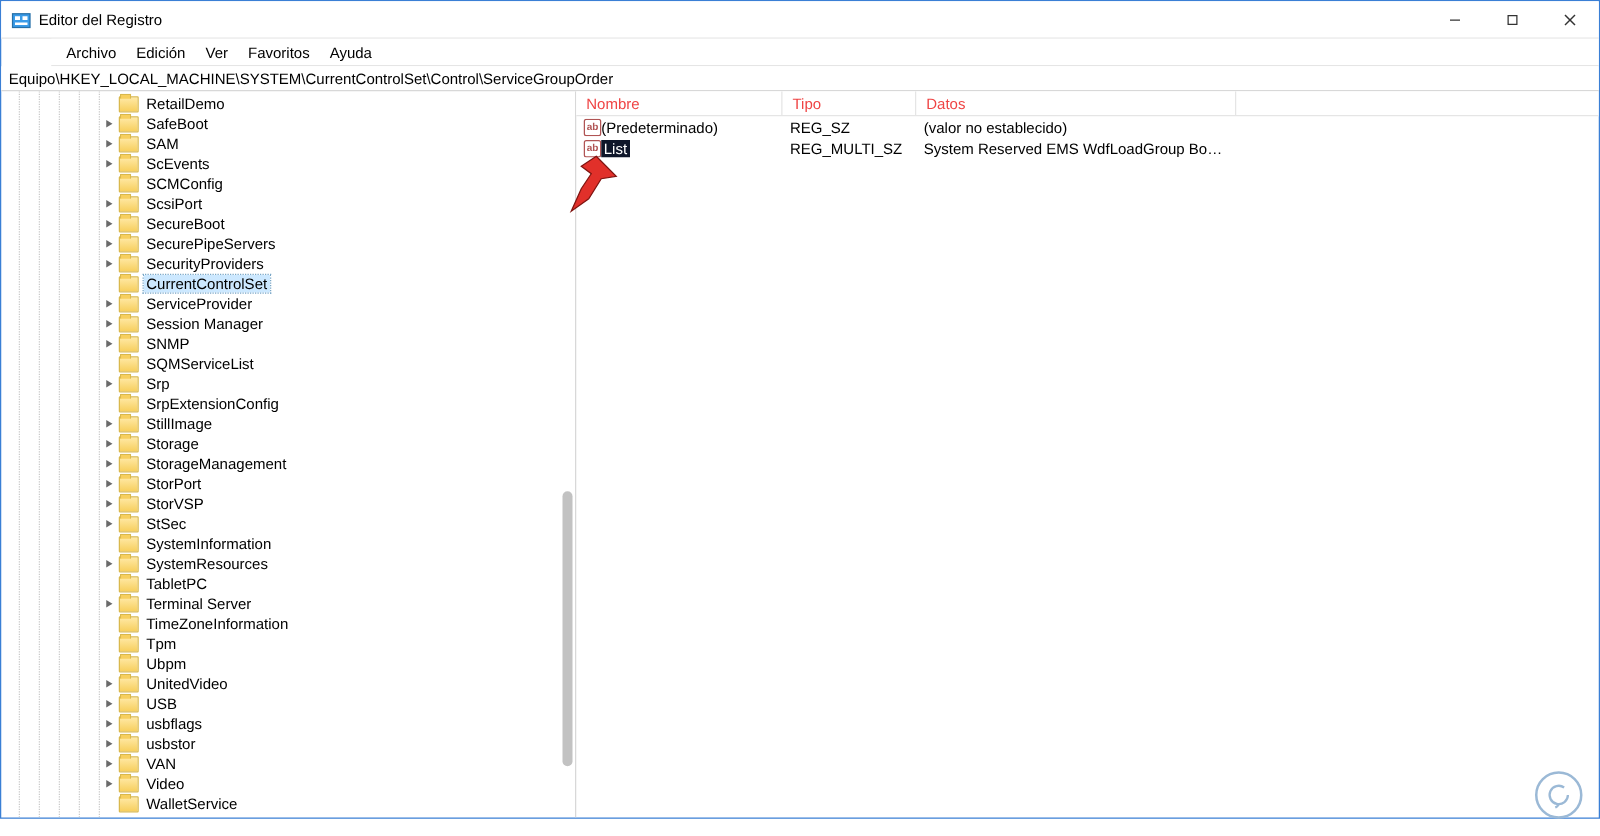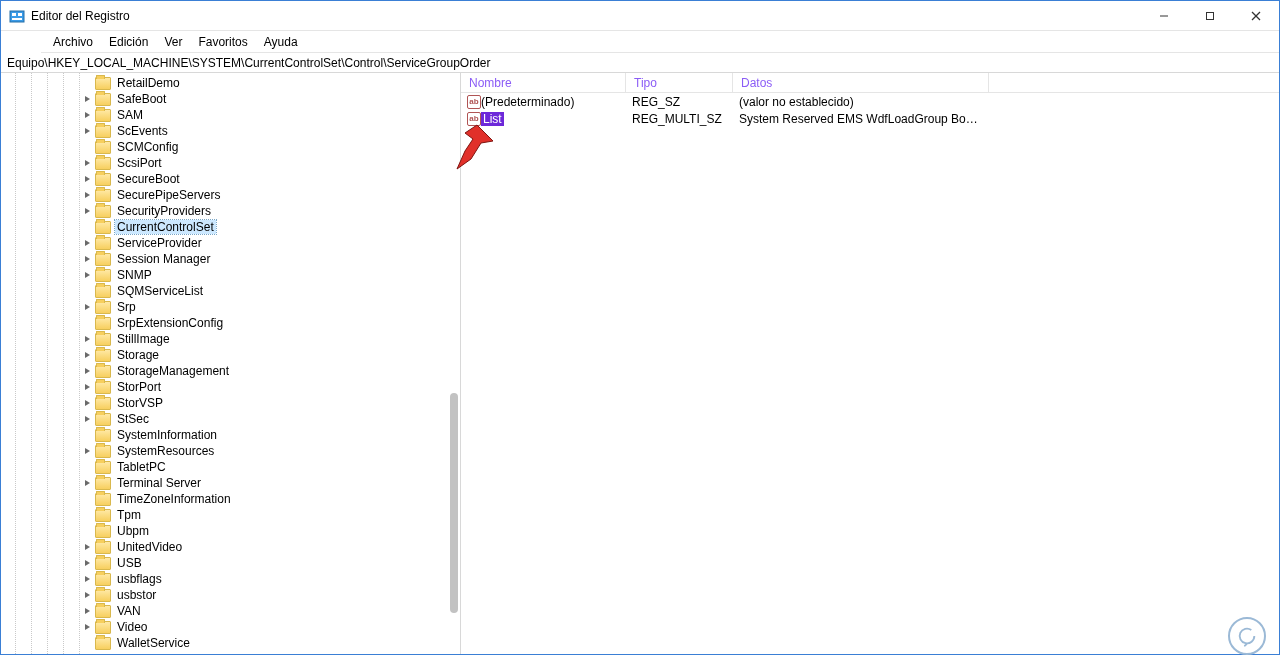--- a/index.html
+++ b/index.html
@@ -37,32 +37,32 @@
 .guides .g { position:absolute; top:0; bottom:0; border-left:1px dotted #c9c9c9; }
 .guides .g1 { left: 14px; }
 .guides .g2 { left: 30px; }
 .guides .g3 { left: 46px; }
 .guides .g4 { left: 62px; }
 .guides .g5 { left: 78px; }
 
 
 .listpane { flex: 1; display: flex; flex-direction: column; position: relative; }
 .listheader { height: 20px; display: flex; align-items: stretch; border-bottom: 1px solid #e5e5e5; background: #fff; }
-.colhdr { display: flex; align-items: center; padding: 0 8px; border-right: 1px solid #e5e5e5; color: #8b5cf6; }
+.colhdr { display: flex; align-items: center; padding: 0 8px; border-right: 1px solid #e5e5e5; color: #ef4444; }
 .col-name { width: 165px; }
 .col-type { width: 107px; }
 .col-data { width: 256px; }
 .listbody { flex: 1; overflow: auto; }
 .listrow { height: 17px; display: flex; align-items: center; }
 .cell { padding: 0 6px; overflow: hidden; text-overflow: ellipsis; white-space: nowrap; }
 .cell.name { width: 165px; display:flex; align-items:center; gap:0; }
 .cell.type { width: 107px; }
 .cell.data { width: 256px; }
 .valicon { width: 14px; height: 14px; border: 1px solid #b05454; background: #fff; display:inline-flex; align-items:center; justify-content:center; font-size:8px; color:#b05454; font-weight:bold; border-radius:2px; }
-.listrow.selected .name-text { background: #6d28d9; color: #fff; padding: 0 2px; }
+.listrow.selected .name-text { background: #0f172a; color: #fff; padding: 0 2px; }
 
 
 .treepane .sb { position: absolute; right: 2px; top: 0; bottom: 0; width: 8px; }
 .treepane .sb .thumb { position: absolute; left: 0; width: 8px; background: #c2c2c2; border-radius: 4px; }
 
 
 .arrow { position: absolute; z-index: 50; pointer-events: none; }
 
 
 .assist { position: absolute; right: 14px; bottom: 14px; width: 38px; height: 38px; border: 2px solid #9bb9d6; border-radius: 50%; display:flex; align-items:center; justify-content:center; color:#9bb9d6; background: #fff; }

